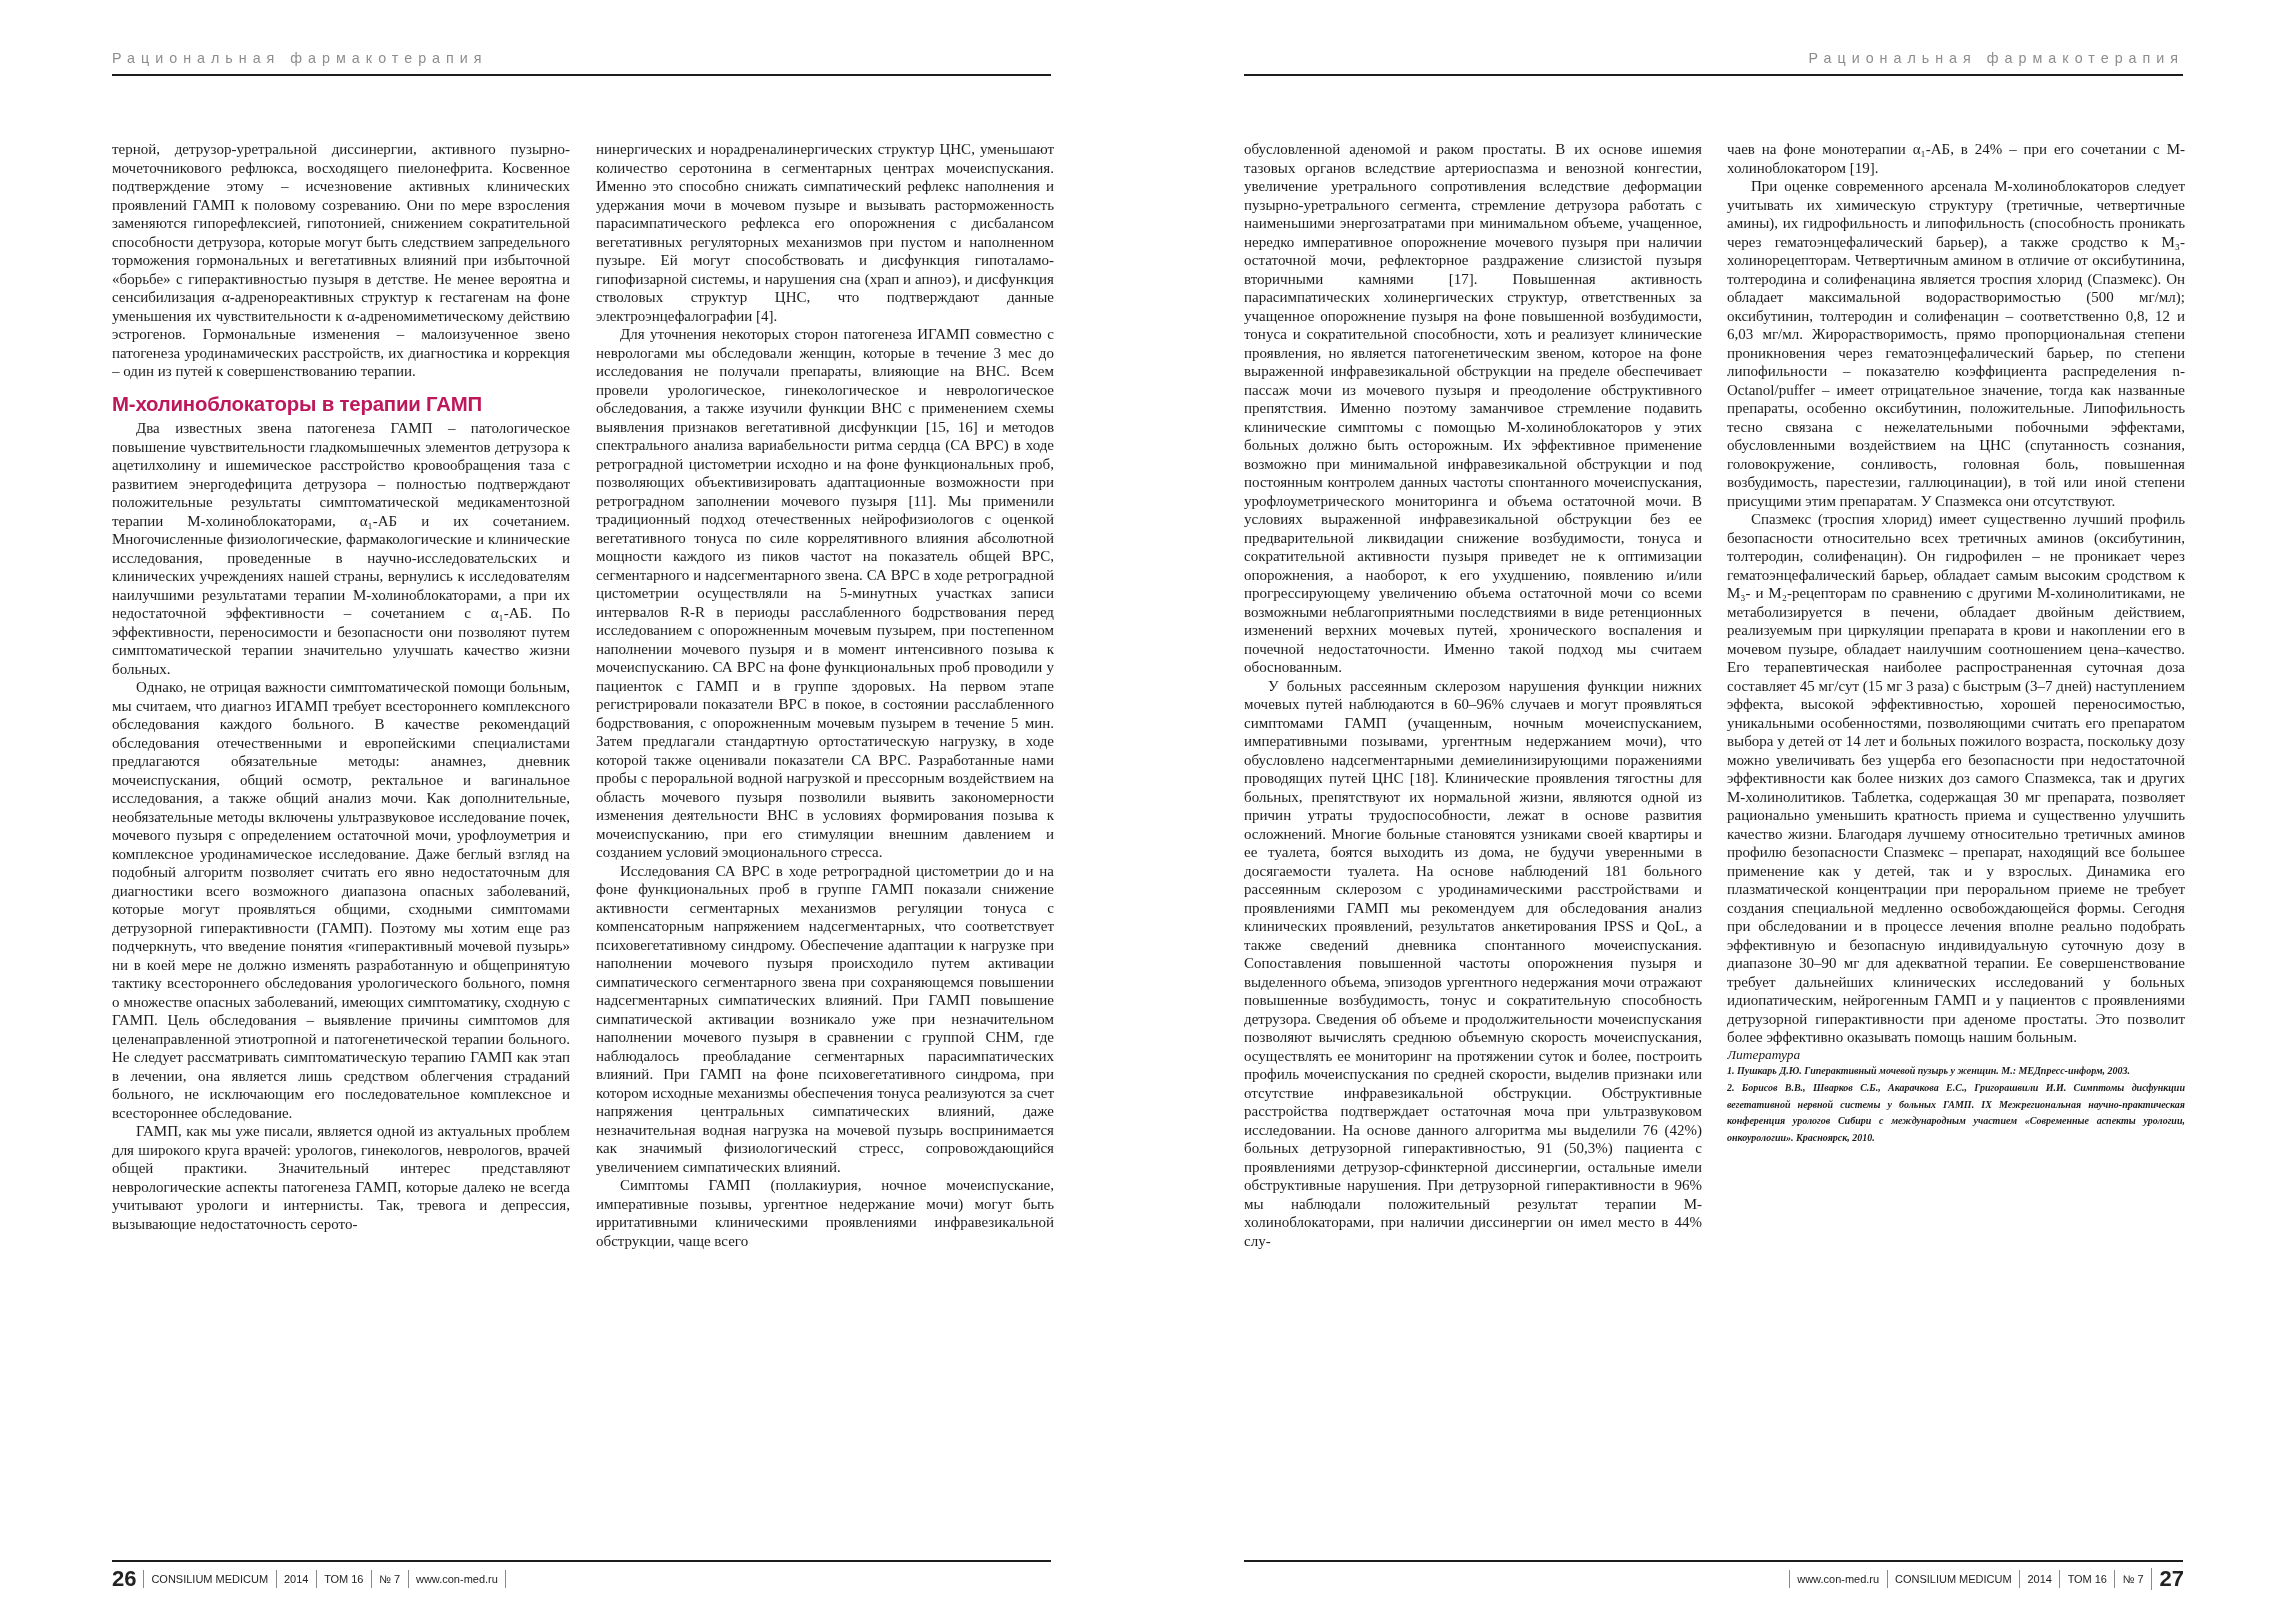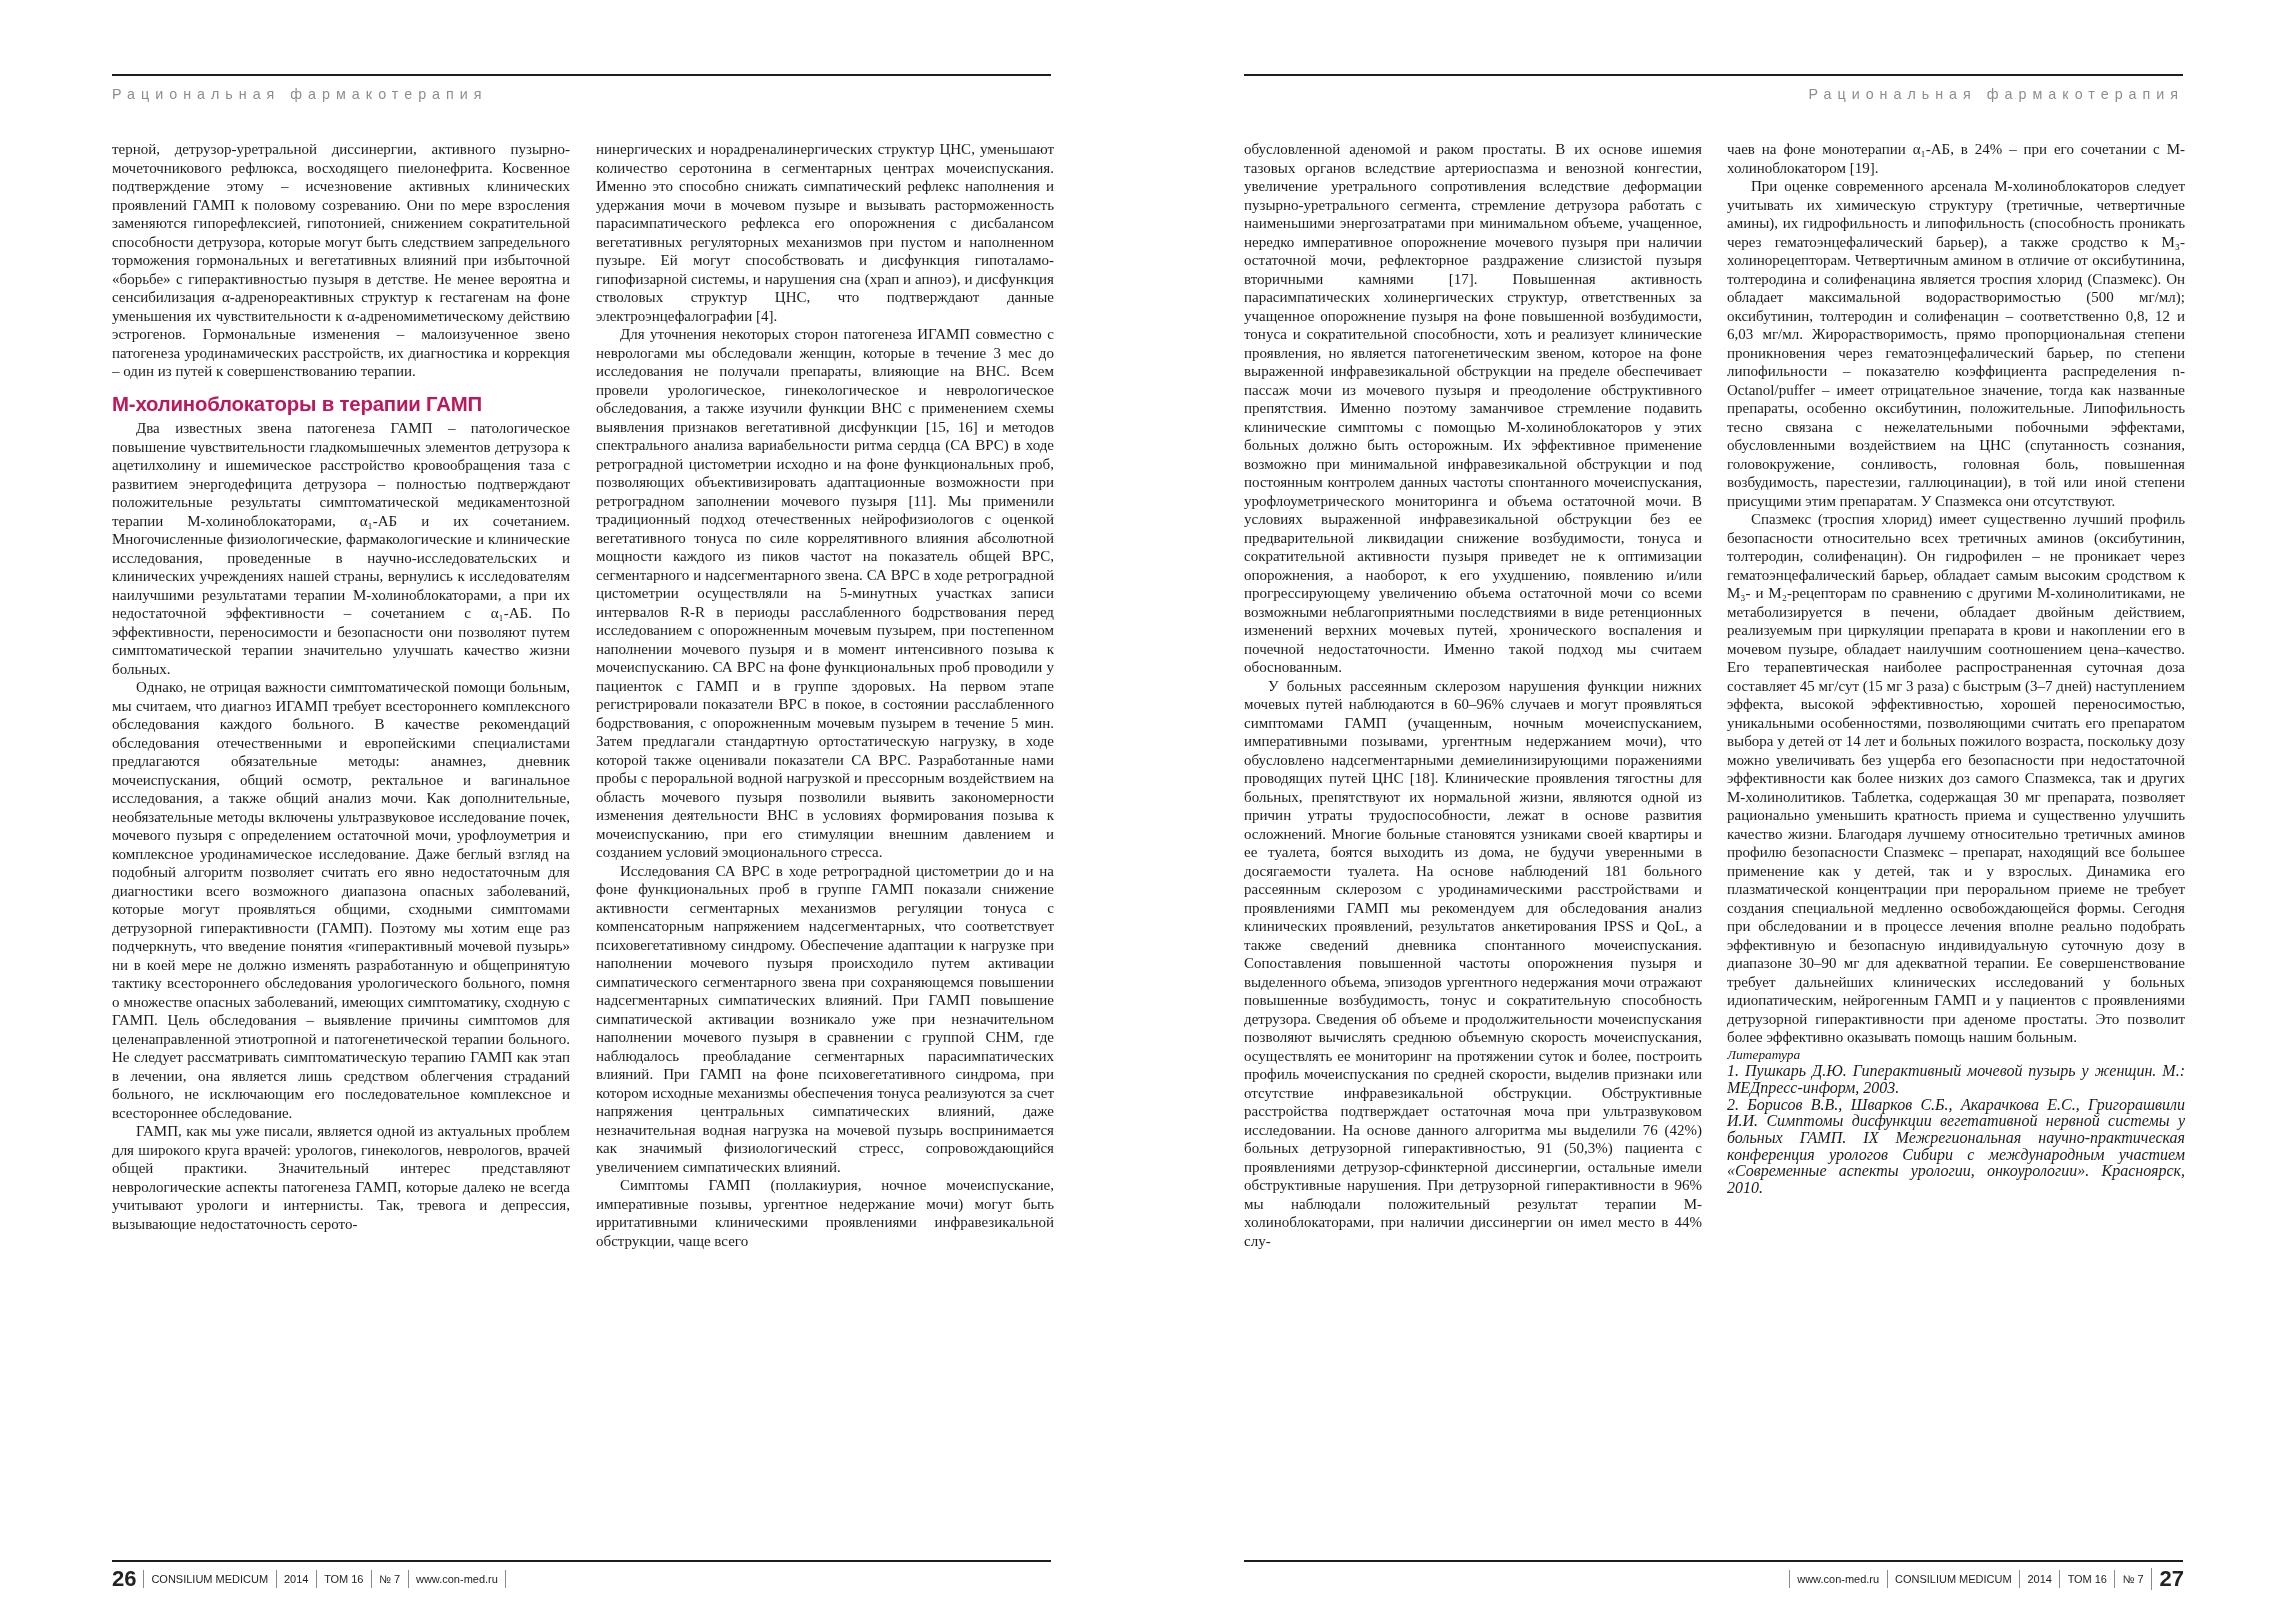--- a/index.html
+++ b/index.html
@@ -2,40 +2,40 @@
 <html lang="ru" style="font-size:7.4px"><head>
 <meta charset="utf-8">
 <style>
   html,body{margin:0;padding:0;background:#ffffff;}
   body{width:2295px;height:1624px;position:relative;font-family:"Liberation Serif",serif;color:#1c1c1c;}
   .page{position:absolute;top:0;height:1624px;background:#fff;}
   .page.left{left:0;width:1148px;}
   .page.right{left:1148px;width:1148px;}
 
   .running-head{position:absolute;top:50px;font-family:"Liberation Sans",sans-serif;
-    font-size:14.3px;letter-spacing:6px;color:#8d8d8d;white-space:nowrap;margin-top:36px;}
+    font-size:14.3px;letter-spacing:6px;color:#8d8d8d;white-space:nowrap;}
   .page.left .running-head{left:112px;}
   .page.right .running-head{right:112px;}
   .head-rule{position:absolute;top:74px;height:2.3px;background:#1d1d1b;}
   .page.left .head-rule{left:112px;width:939px;}
   .page.right .head-rule{left:96px;width:939px;}
 
   .col{position:absolute;top:140px;width:458px;height:1402px;overflow:hidden;
     text-align:justify;font-size:15px;line-height:18.5px;hyphens:auto;-webkit-hyphens:auto;}
   .col p{margin:0;padding:0;}
   .col p.para{text-indent:24px;}
   .col p.cont{text-indent:0;}
   #col1{left:112px;} #col2{left:596px;}
   #col3{left:96px;} #col4{left:579px;}
 
   h2.section-heading{margin:12px 0 4.6px 0;font-family:"Liberation Sans",sans-serif;
     font-weight:bold;font-size:20.4px;line-height:22px;color:#be185d;text-align:left;letter-spacing:-0.2px;}
 
   .refs-heading{margin-top:21px;font-style:italic;font-size:13.4px;line-height:16.7px;text-align:left;}
-  .ref{font-style:italic;font-size:16px;line-height:16.7px;text-indent:0;}
+  .ref{font-style:italic;font-size:10px;line-height:16.7px;text-indent:0;font-weight:bold;}
 
   .foot-rule{position:absolute;top:1560px;height:1.9px;background:#1d1d1b;}
   .page.left .foot-rule{left:112px;width:939px;}
   .page.right .foot-rule{left:96px;width:939px;}
   .footer{position:absolute;top:1568px;display:flex;align-items:center;
     font-family:"Liberation Sans",sans-serif;color:#222;}
   .page.left .footer{left:112px;}
   .page.right .footer{right:112px;}
   .page-number{font-size:22px;font-weight:bold;line-height:22px;padding:0 6.5px 0 0;}
   .page.right .page-number{padding:0 0 0 6.5px;}

